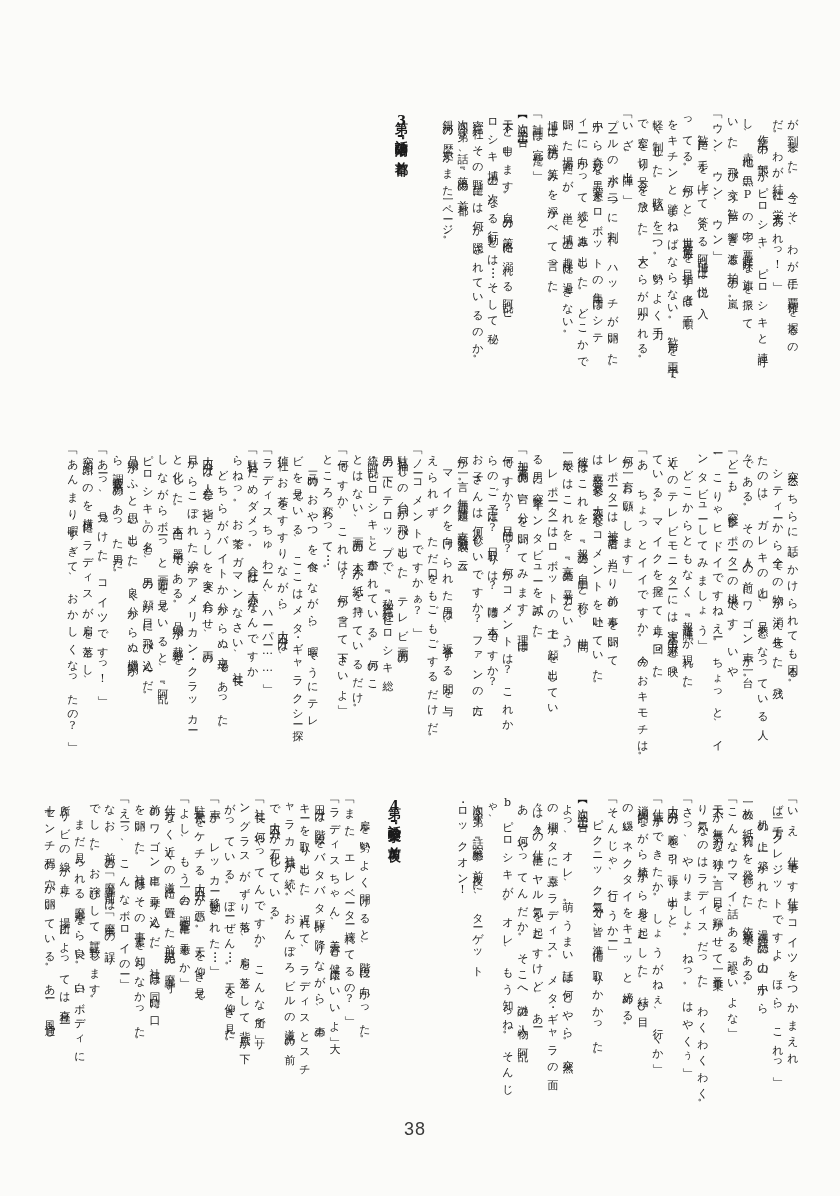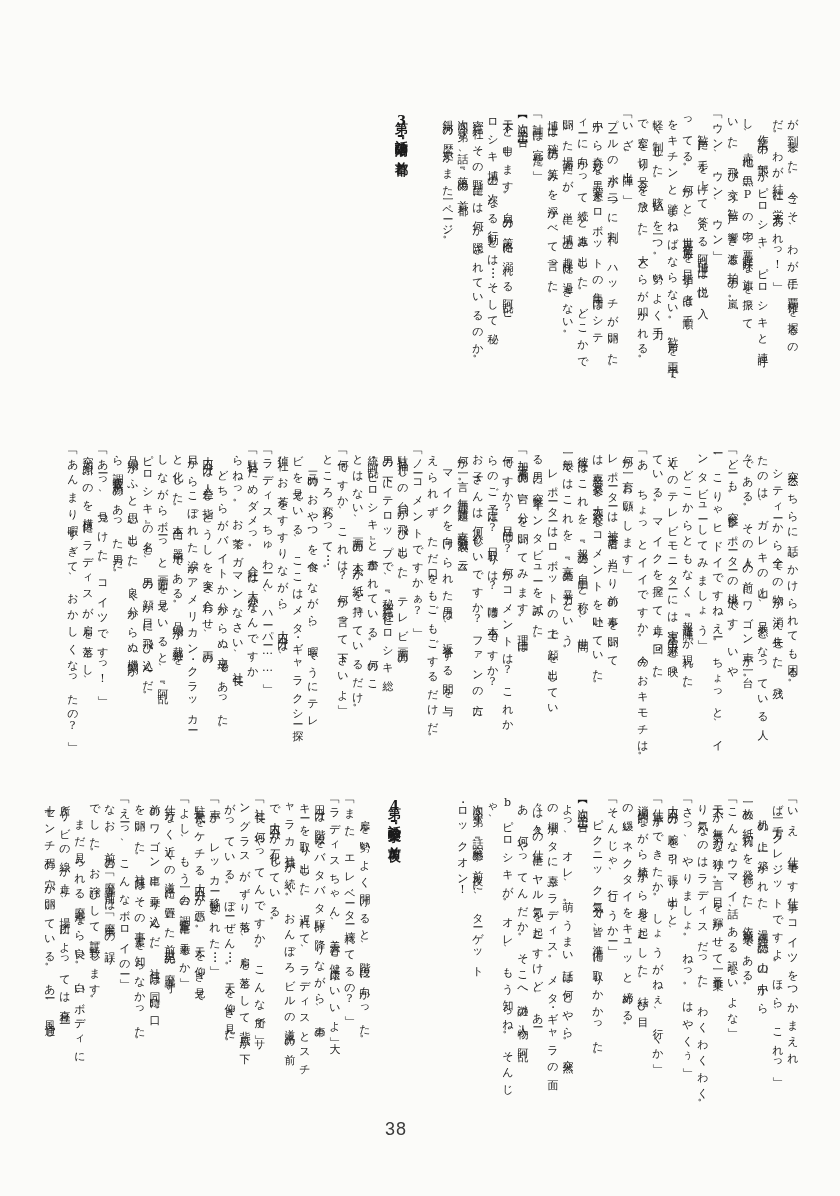--- a/index.html
+++ b/index.html
@@ -38,20 +38,21 @@
     letter-spacing: 1.5px;
     white-space: nowrap;
   }
   #band-1 .chapter-heading { margin-right: 30px; }
   #band-3 .chapter-heading { margin-right: 52px; margin-left: 14px; }
   .page-number {
     position: absolute;
     left: 385px;
     top: 1119px;
     width: 60px;
+    text-align: center;
     font-family: "Liberation Sans", "DejaVu Sans", sans-serif;
     font-size: 18px;
     color: #3a3a3a;
     letter-spacing: 1px;
   }
 </style>
 </head>
 <body>
 
 <section class="band" id="band-1">

